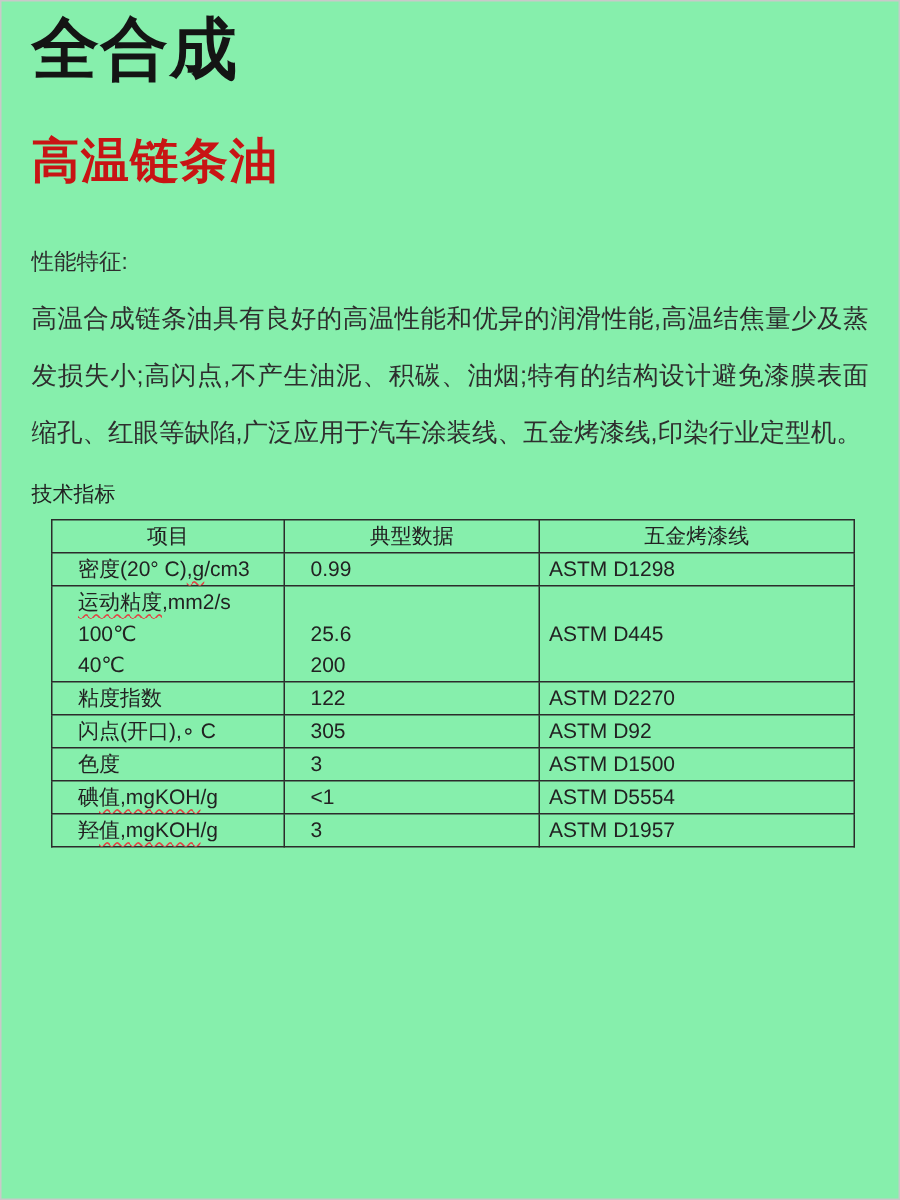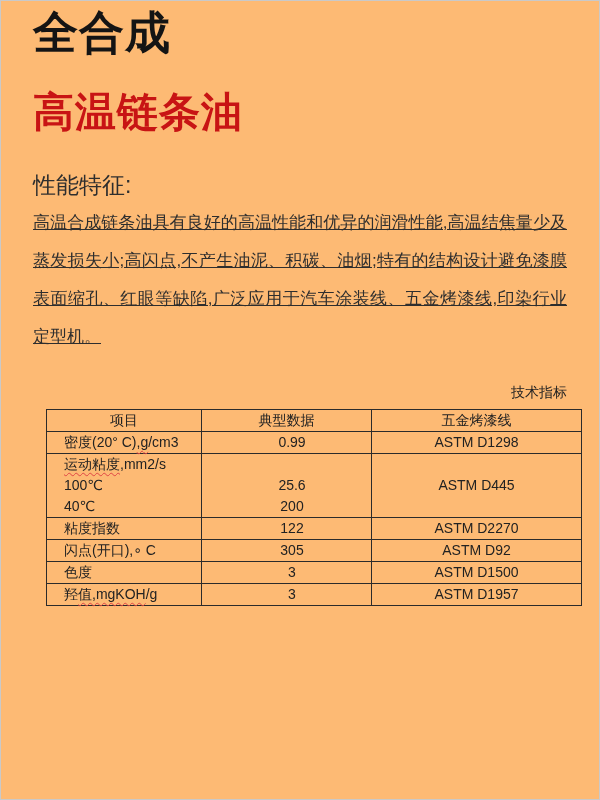--- a/index.html
+++ b/index.html
@@ -8,54 +8,54 @@
     --squiggle:#e04545;
     --tborder:#2b2b2b;
     --pborder:#c9c9c9;
   }
   *{box-sizing:border-box;}
   html,body{margin:0;padding:0;background:#ffffff;}
   body{font-family:"Liberation Sans","DejaVu Sans",sans-serif;color:var(--text);}
   .page{
     width:600px;height:800px;overflow:hidden;
     border:1px solid var(--pborder);
-    background:#fdba74;
-    padding:0 32px;
+    background:#86efac;
+    padding:0 20px;
   }
   .h1{
     font-size:45px;font-weight:700;color:#141414;
     line-height:1.15;margin:6px 0 0 0;letter-spacing:1px;
   }
   .h2{
-    font-size:41px;font-weight:700;color:var(--accent);
+    font-size:32px;font-weight:700;color:var(--accent);
     line-height:1.15;margin:30px 0 0 0;letter-spacing:1px;
   }
   .sec-label{
-    font-size:23px;line-height:38px;margin-top:30px;
+    font-size:15px;line-height:38px;margin-top:30px;
   }
   .body-para{
     font-size:17px;line-height:38px;margin:0;
-    text-align:justify;text-justify:inter-ideograph;text-decoration:underline;
+    text-align:justify;text-justify:inter-ideograph;
   }
   .body-para + .body-para{margin-top:8px;}
   .table-caption{
-    font-size:14px;line-height:21px;margin-top:26px;color:#222;text-align:right;
+    font-size:14px;line-height:21px;margin-top:11px;color:#222;
   }
   table.spec{
     border-collapse:collapse;table-layout:fixed;
     width:535px;margin:6px 0 0 13px;
   }
   table.spec th,table.spec td{
     border:1px solid var(--tborder);
     font-size:14px;line-height:21px;font-weight:400;color:#222;
     padding:0 6px;vertical-align:middle;
   }
   table.spec th{text-align:center;height:21px;}
   td.item{text-align:left;}
-  td.value,td.method{text-align:center;}
+  td.value,td.method{text-align:left;}
   .cline{min-height:21px;margin-left:11px;}
   .sq{
     text-decoration-line:underline;
     text-decoration-style:wavy;
     text-decoration-color:var(--squiggle);
     text-decoration-thickness:1px;
     text-underline-offset:3px;
   }
 </style>
 </head>
@@ -128,20 +128,29 @@
           <td class="item">
             <div class="cline"><span>色度</span></div>
           </td>
           <td class="value">
             <div class="cline">3</div>
           </td>
           <td class="method">ASTM D1500</td>
         </tr>
         <tr>
           <td class="item">
+            <div class="cline"><span>碘</span><span class="sq">值,mgKOH</span><span>/g</span></div>
+          </td>
+          <td class="value">
+            <div class="cline">&lt;1</div>
+          </td>
+          <td class="method">ASTM D5554</td>
+        </tr>
+        <tr>
+          <td class="item">
             <div class="cline"><span>羟</span><span class="sq">值,mgKOH</span><span>/g</span></div>
           </td>
           <td class="value">
             <div class="cline">3</div>
           </td>
           <td class="method">ASTM D1957</td>
         </tr>
       </tbody>
   </table>
 </div>

